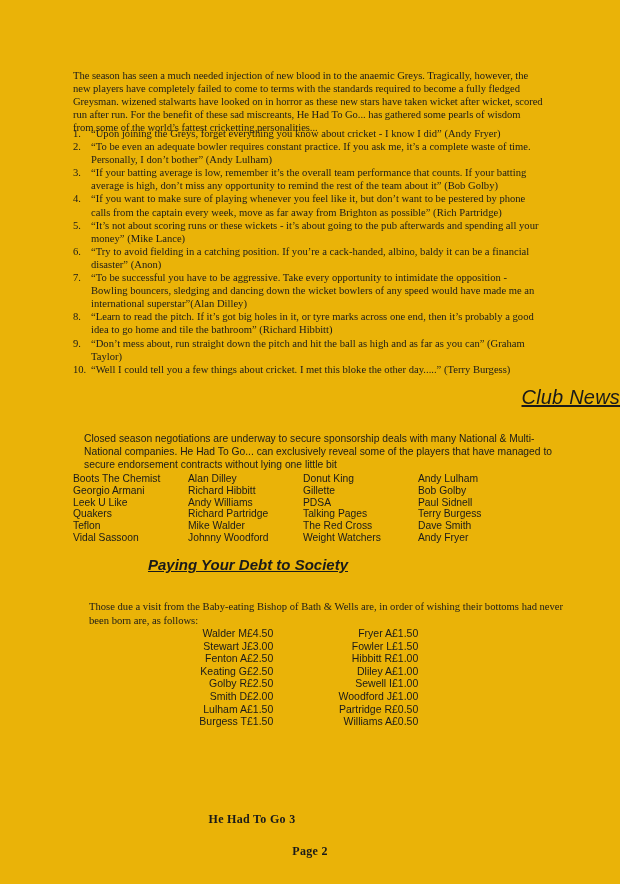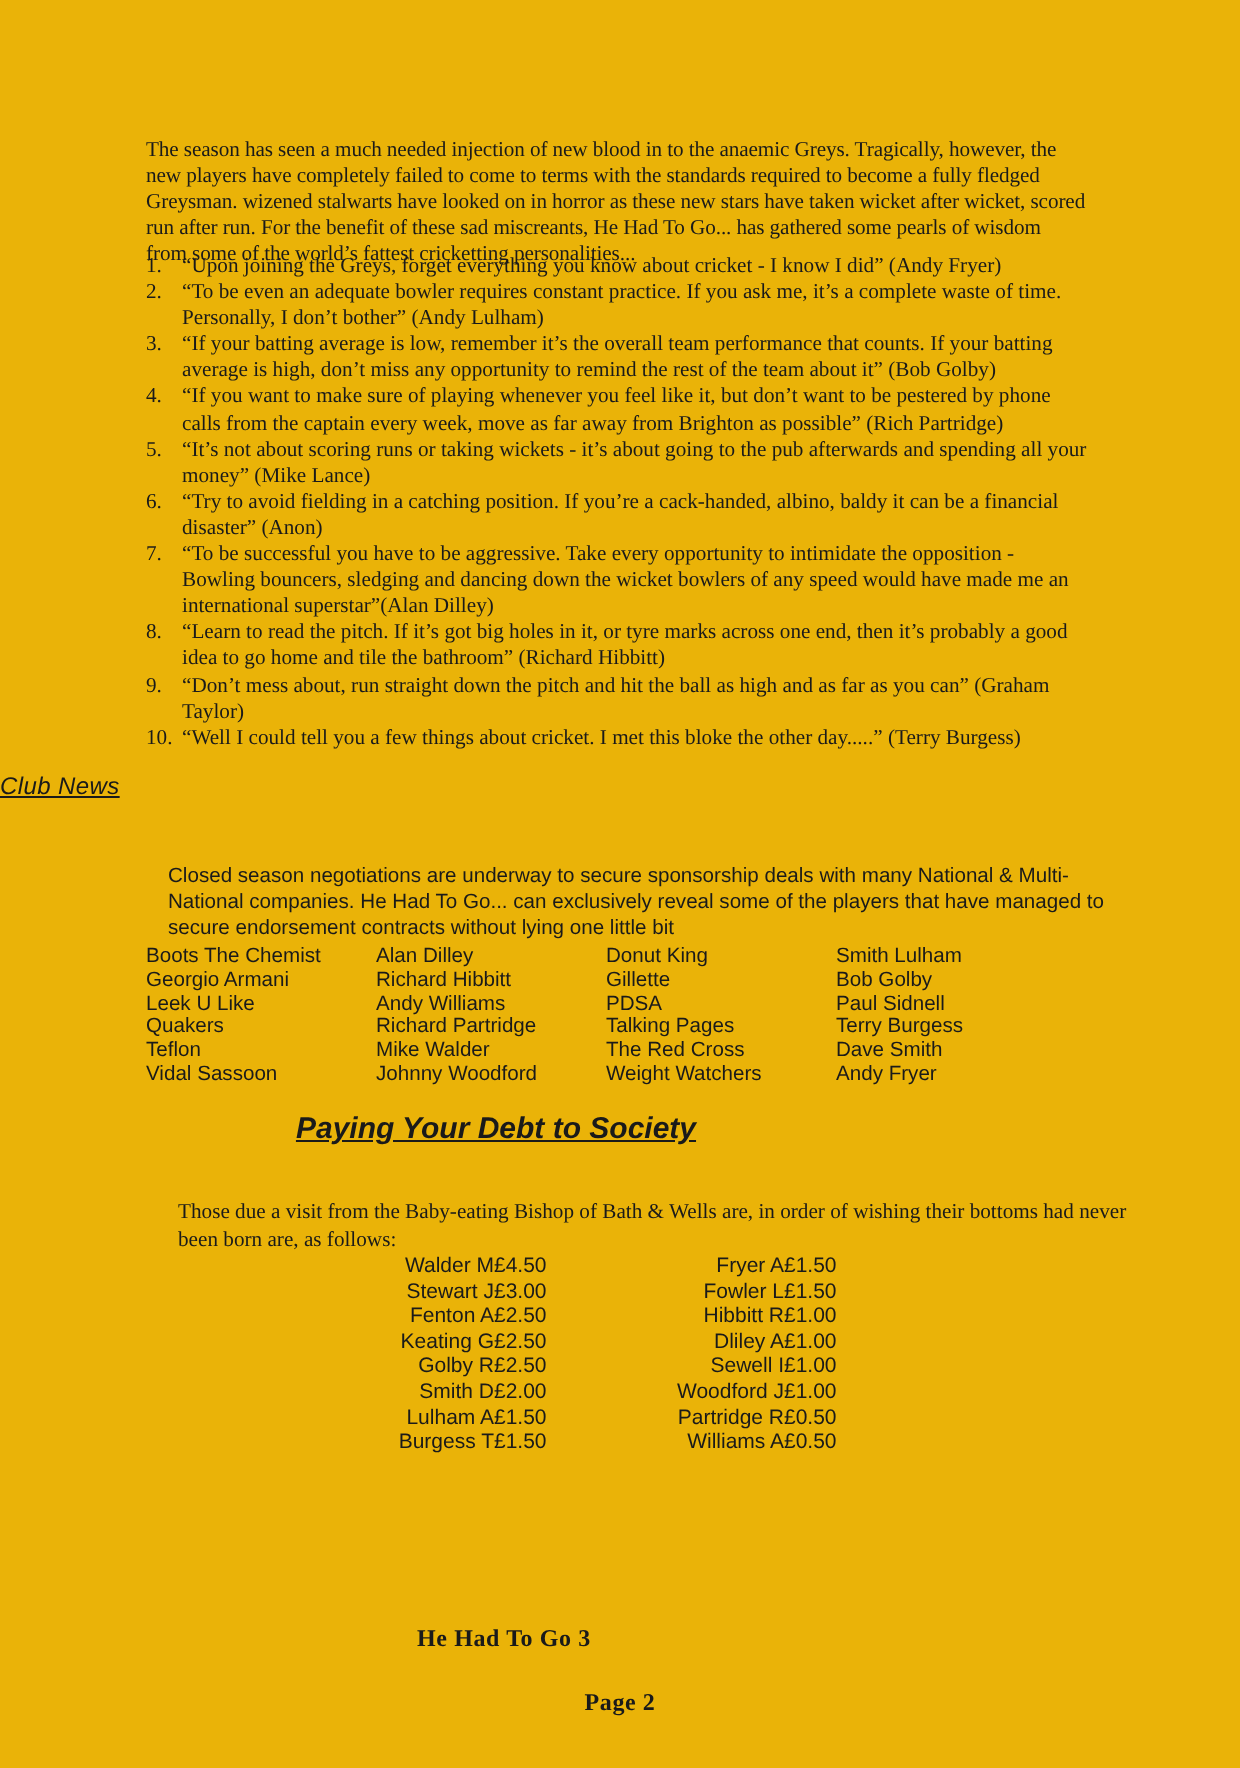--- a/index.html
+++ b/index.html
@@ -7,21 +7,21 @@
   .page { position: absolute; left: 0; top: 0; width: 620px; height: 884px; background: #eab308; padding-left: 41px; }
   .serif { font-family: "Liberation Serif", "DejaVu Serif", serif; }
   .sans { font-family: "Liberation Sans", "DejaVu Sans", sans-serif; }
 
   .intro { position: absolute; left: 73px; top: 58px; width: 470px; font-size: 10.6px; line-height: 13.1px; letter-spacing: -0.05px; }
 
   .quotes { position: absolute; left: 73px; top: 127px; width: 472px; margin: 0; padding: 0; list-style: none; font-size: 10.6px; line-height: 13.1px; }
   .quotes li { position: relative; padding-left: 18px; }
   .quotes .num { position: absolute; left: 0; top: 0; }
 
-  .club-news-title { position: absolute; left: 0; width: 620px; top: 386px; text-align: left; font-size: 12px; font-style: italic; text-decoration: underline; letter-spacing: 0.2px; }
+  .club-news-title { position: absolute; left: 0; width: 620px; top: 386px; text-align: right; font-size: 20px; font-style: italic; text-decoration: underline; letter-spacing: 0.2px; }
 
   .club-intro { position: absolute; left: 73px; top: 421px; width: 475px; font-size: 10.3px; line-height: 13.2px; }
 
   .sponsors { position: absolute; left: 73px; top: 473px; display: flex; font-size: 10.3px; line-height: 11.8px; }
   .sponsors .col { width: 115px; }
   .sponsors .col div { white-space: nowrap; }
 
   .debt-title { position: absolute; left: 0; width: 496px; top: 556px; text-align: center; font-size: 15px; font-weight: bold; font-style: italic; text-decoration: underline; }
 
   .debt-intro { position: absolute; left: 73px; top: 584px; width: 480px; font-size: 10.6px; line-height: 14.2px; }
@@ -41,21 +41,21 @@
 
 <div class="page">
 
   <p class="intro serif">The season has seen a much needed injection  of new blood in to the anaemic Greys. Tragically, however, the new players have completely failed to come to terms with the standards required to become a fully fledged Greysman. wizened stalwarts have looked on in horror as these new stars have taken wicket after wicket, scored run after run. For the benefit of these sad miscreants, He Had To Go... has gathered some pearls of wisdom from some of the world’s fattest cricketting personalities...</p>
 
   <ol class="quotes serif">
     <li><span class="num">1.</span><span>“Upon joining the Greys, forget everything you know about cricket - I know I did” (Andy Fryer)</span></li>
     <li><span class="num">2.</span><span>“To be even an adequate bowler requires constant practice. If you ask me, it’s a complete waste of time. Personally, I don’t bother” (Andy Lulham)</span></li>
     <li><span class="num">3.</span><span>“If your batting average is low, remember it’s the overall team performance that counts. If your batting average is high, don’t miss any opportunity to remind the rest of the team about it” (Bob Golby)</span></li>
     <li><span class="num">4.</span><span>“If you want to make sure of playing whenever you feel like it, but don’t want to be pestered by phone calls from the captain every week, move as far away from Brighton as possible” (Rich Partridge)</span></li>
-    <li><span class="num">5.</span><span>“It’s not about scoring runs or taking wickets - it’s about going to the pub afterwards and spending all your money” (Mike Lance)</span></li>
+    <li><span class="num">5.</span><span>“It’s not about scoring runs or these wickets - it’s about going to the pub afterwards and spending all your money” (Mike Lance)</span></li>
     <li><span class="num">6.</span><span>“Try to avoid fielding in a catching position. If you’re a cack-handed, albino, baldy it can be a financial disaster” (Anon)</span></li>
     <li><span class="num">7.</span><span>“To be successful you have to be aggressive. Take every opportunity to intimidate the opposition - Bowling bouncers, sledging and dancing down the wicket bowlers of any speed would have made me an international superstar”(Alan Dilley)</span></li>
     <li><span class="num">8.</span><span>“Learn to read the pitch. If it’s got big holes in it, or tyre marks across one end, then it’s probably a good idea to go home and tile the bathroom” (Richard Hibbitt)</span></li>
     <li><span class="num">9.</span><span>“Don’t mess about, run straight down the pitch and hit the ball as high and as far as you can” (Graham Taylor)</span></li>
     <li><span class="num">10.</span><span>“Well I could tell you a few things about cricket. I met this bloke the other day.....” (Terry Burgess)</span></li>
   </ol>
 
   <div class="club-news-title sans">Club News</div>
 
   <p class="club-intro sans" style="margin:11px">Closed season negotiations are underway to secure sponsorship deals with many National &amp; Multi-National companies. He Had To Go... can exclusively reveal some of the players that have managed to secure endorsement contracts without lying one little bit</p>
@@ -79,21 +79,21 @@
     </div>
     <div class="col">
       <div>Donut King</div>
       <div>Gillette</div>
       <div>PDSA</div>
       <div>Talking Pages</div>
       <div>The Red Cross</div>
       <div>Weight Watchers</div>
     </div>
     <div class="col">
-      <div>Smith Lulham</div>
+      <div>Andy Lulham</div>
       <div>Bob Golby</div>
       <div>Paul Sidnell</div>
       <div>Terry Burgess</div>
       <div>Dave Smith</div>
       <div>Andy Fryer</div>
     </div>
   </div>
 
   <div class="debt-title sans">Paying Your Debt to Society</div>
 

